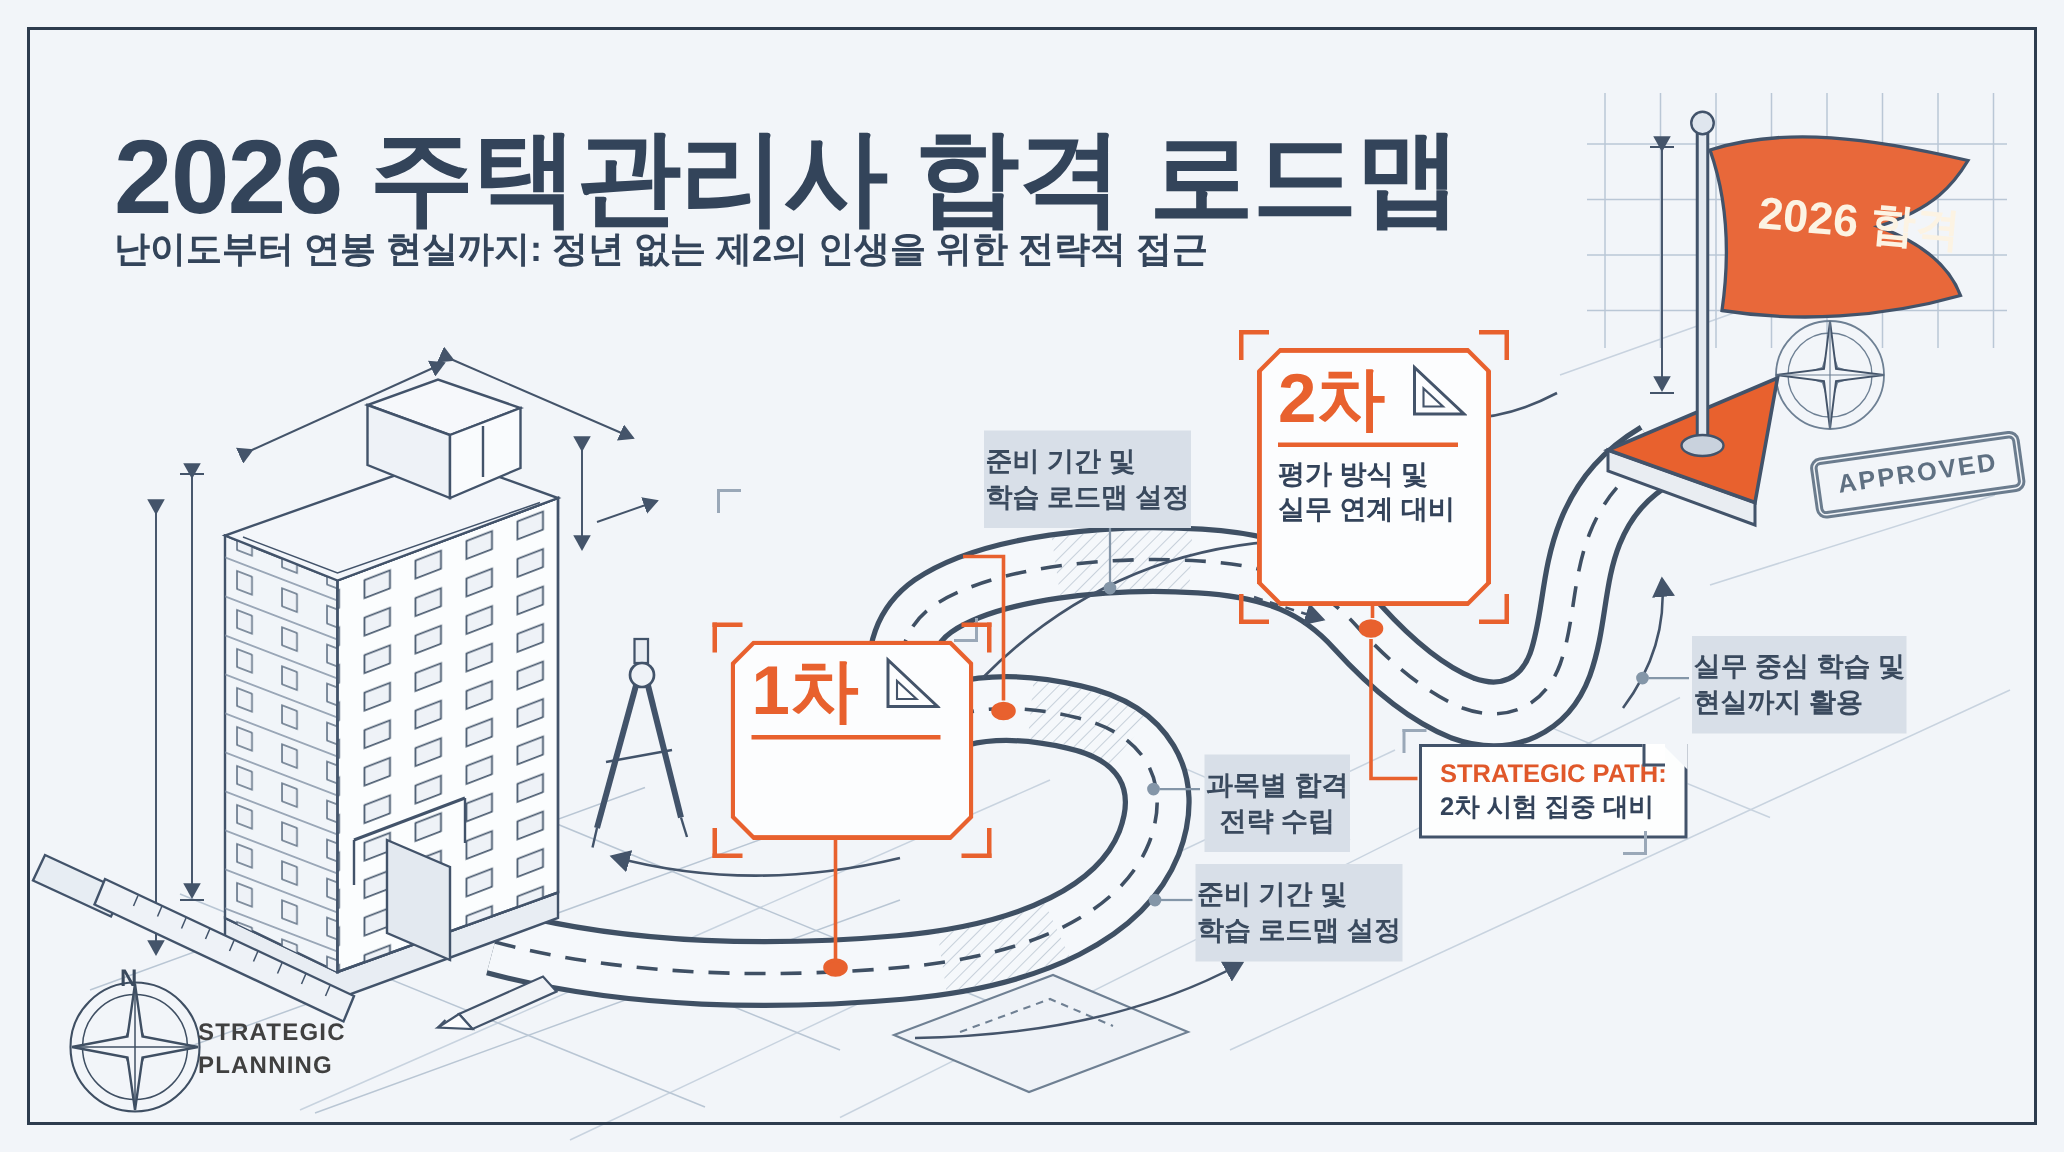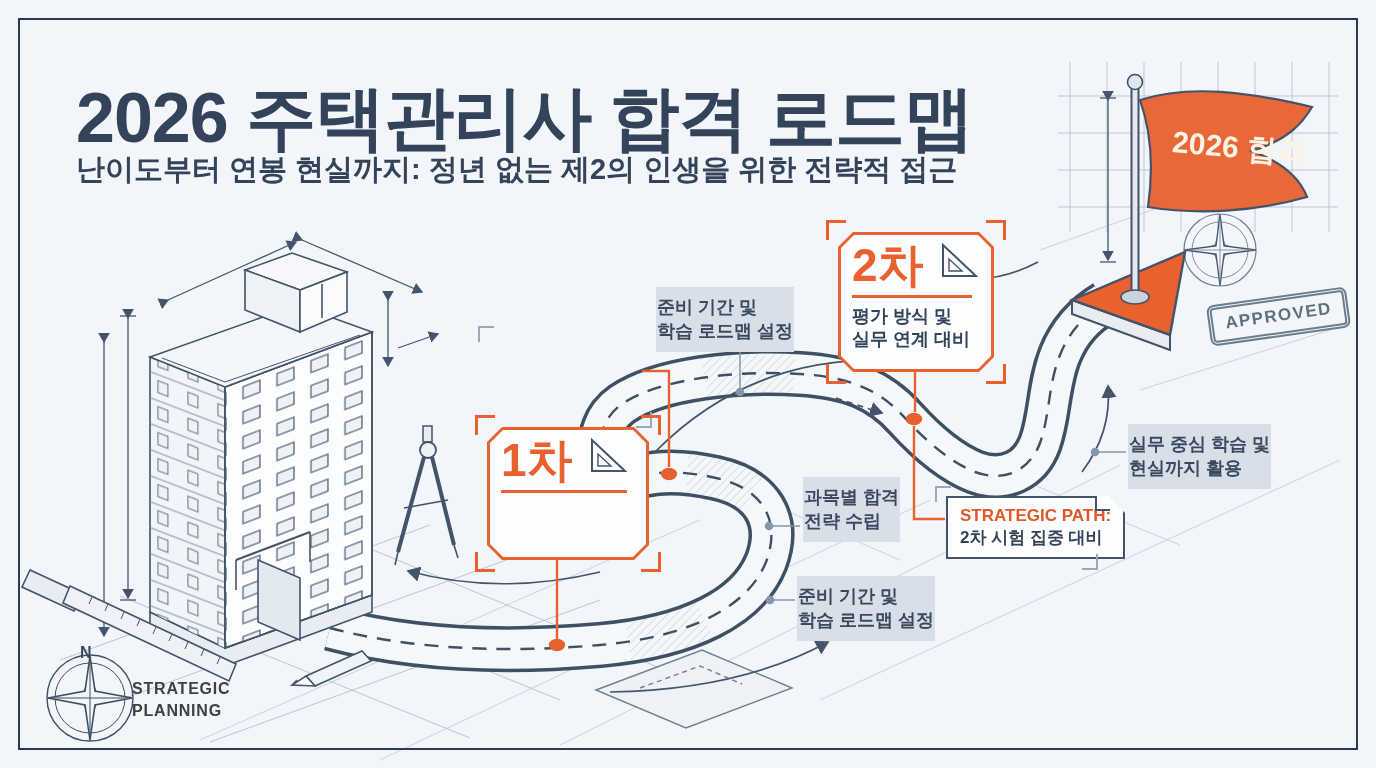--- a/index.html
+++ b/index.html
@@ -5,21 +5,21 @@
   html,body{margin:0;padding:0;}
   body{width:1376px;height:768px;overflow:hidden;background:#f2f5f9;
        font-family:"Liberation Sans","DejaVu Sans",sans-serif;position:relative;}
   .canvas{position:absolute;inset:0;width:1376px;height:768px;}
   .frame{position:absolute;left:18px;top:18px;right:18px;bottom:18px;
          border:2px solid #2d3c4e;pointer-events:none;z-index:5;}
   svg.scene{position:absolute;left:0;top:0;z-index:1;}
   .txt{position:absolute;z-index:3;}
 
   .title{left:76px;top:72px;font-size:70px;font-weight:800;color:#33445a;letter-spacing:-1px;}
-  .subtitle{left:76px;top:150px;font-size:29px;font-weight:700;color:#33445a;}
+  .subtitle{left:76px;top:150px;font-size:24px;font-weight:700;color:#33445a;}
 
   .chip{position:absolute;z-index:3;background:#d8dfe8;padding:8px 1px;
         font-size:18px;font-weight:700;color:#3a4a5e;line-height:1.35;}
   .chip span{display:block;white-space:nowrap;}
 
   .note{position:absolute;z-index:3;background:#fdfefe;border:2px solid #42536a;
         padding:7px 12px 8px;line-height:1.3;}
   .note::after{content:"";position:absolute;top:-2px;right:-2px;width:0;height:0;
         border-style:solid;border-width:0 17px 17px 0;
         border-color:transparent #f2f5f9 transparent transparent;}
@@ -262,21 +262,21 @@
 <div class="txt subtitle">난이도부터 연봉 현실까지: 정년 없는 제2의 인생을 위한 전략적 접근</div>
 
 <div class="txt flag-label">2026 합격</div>
 
 <div class="stamp">APPROVED</div>
 
 <div class="chip" style="left:656px;top:287px;">
   <span>준비 기간 및</span>
   <span>학습 로드맵 설정</span>
 </div>
-<div class="chip" style="left:803px;top:477px;">
+<div class="chip" style="left:803px;top:503px;text-align:center;">
   <span>과목별 합격</span>
   <span>전략 수립</span>
 </div>
 <div class="chip" style="left:1128px;top:424px;">
   <span>실무 중심 학습 및</span>
   <span>현실까지 활용</span>
 </div>
 <div class="chip" style="left:797px;top:576px;">
   <span>준비 기간 및</span>
   <span>학습 로드맵 설정</span>
@@ -304,21 +304,21 @@
       </svg>
     </div>
     <div class="ms-div"></div>
   </div>
   <div class="obr tl" style="left:-12px;top:-12px;"></div>
   <div class="obr tr" style="right:-12px;top:-12px;"></div>
   <div class="obr bl" style="left:-12px;bottom:-12px;"></div>
   <div class="obr br" style="right:-12px;bottom:-12px;"></div>
 </div>
 
-<div class="ms" style="left:838px;top:232px;width:156px;height:140px;">
+<div class="ms" style="left:838px;top:232px;width:156px;height:172px;">
   <div class="ms-shape"></div>
   <div class="ms-inner"></div>
   <div class="ms-content">
     <div class="ms-head">
       <span class="badge">2차</span>
       <svg width="42" height="38" viewBox="0 0 42 38">
         <polygon points="7,3 7,34 40,34" fill="none" stroke="#44546a" stroke-width="2"></polygon>
         <polygon points="13,17 13,29 26,29" fill="none" stroke="#44546a" stroke-width="1.4"></polygon>
       </svg>
     </div>

